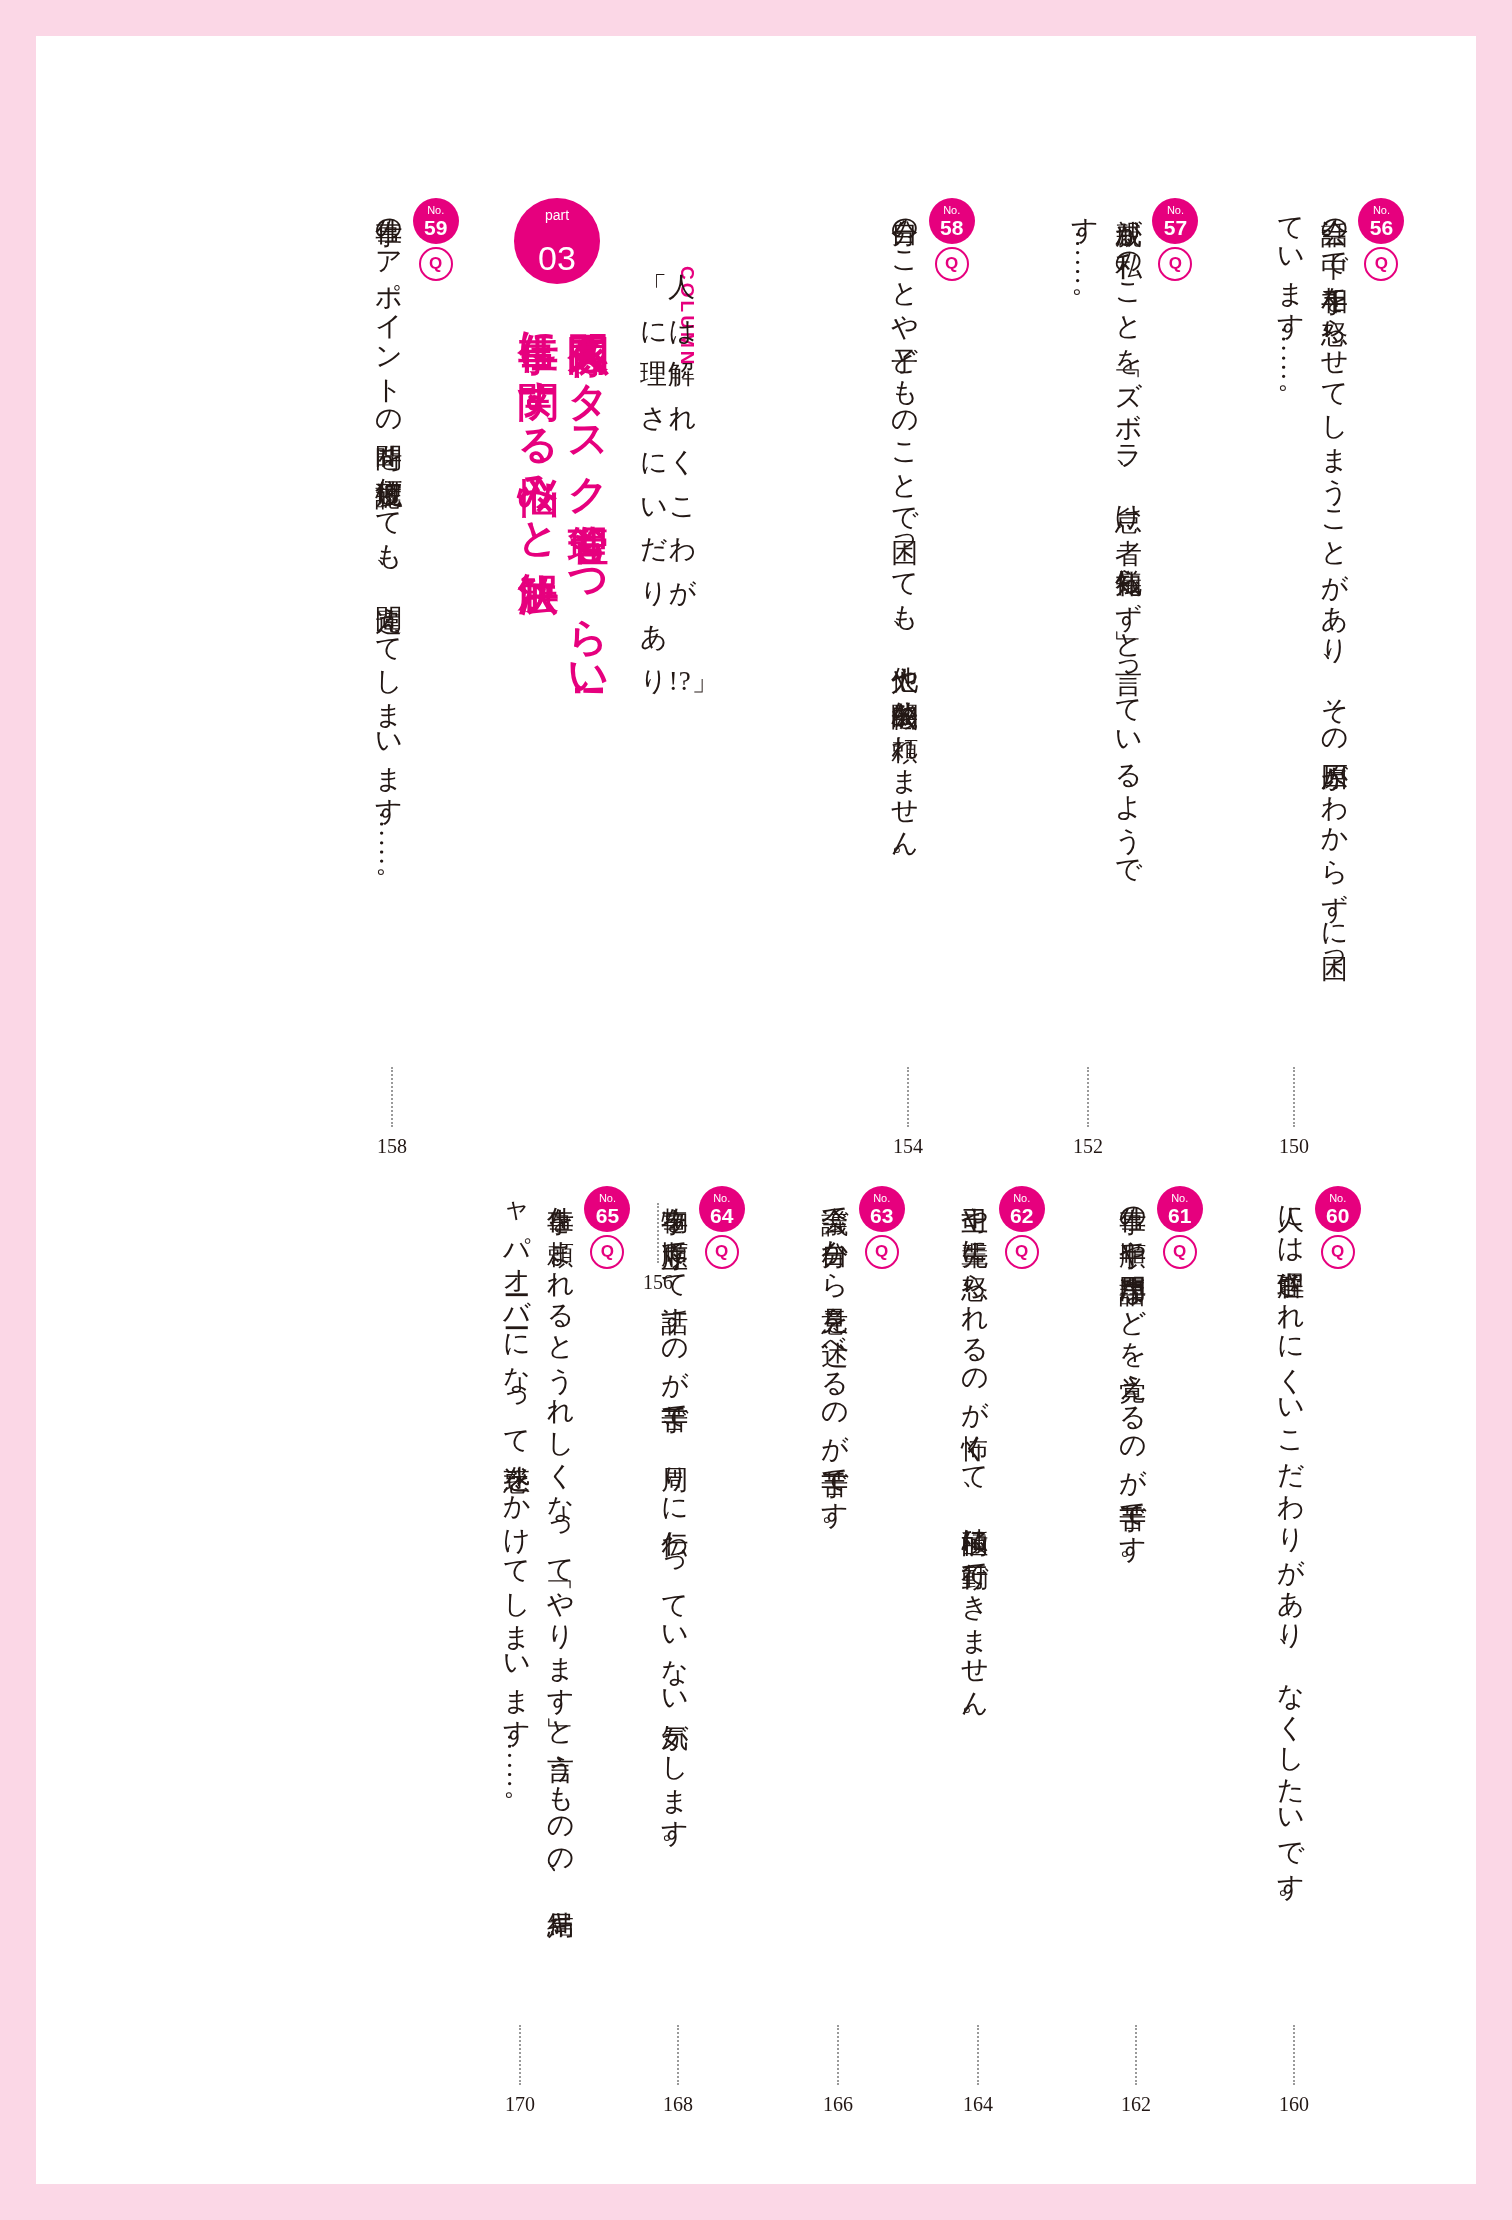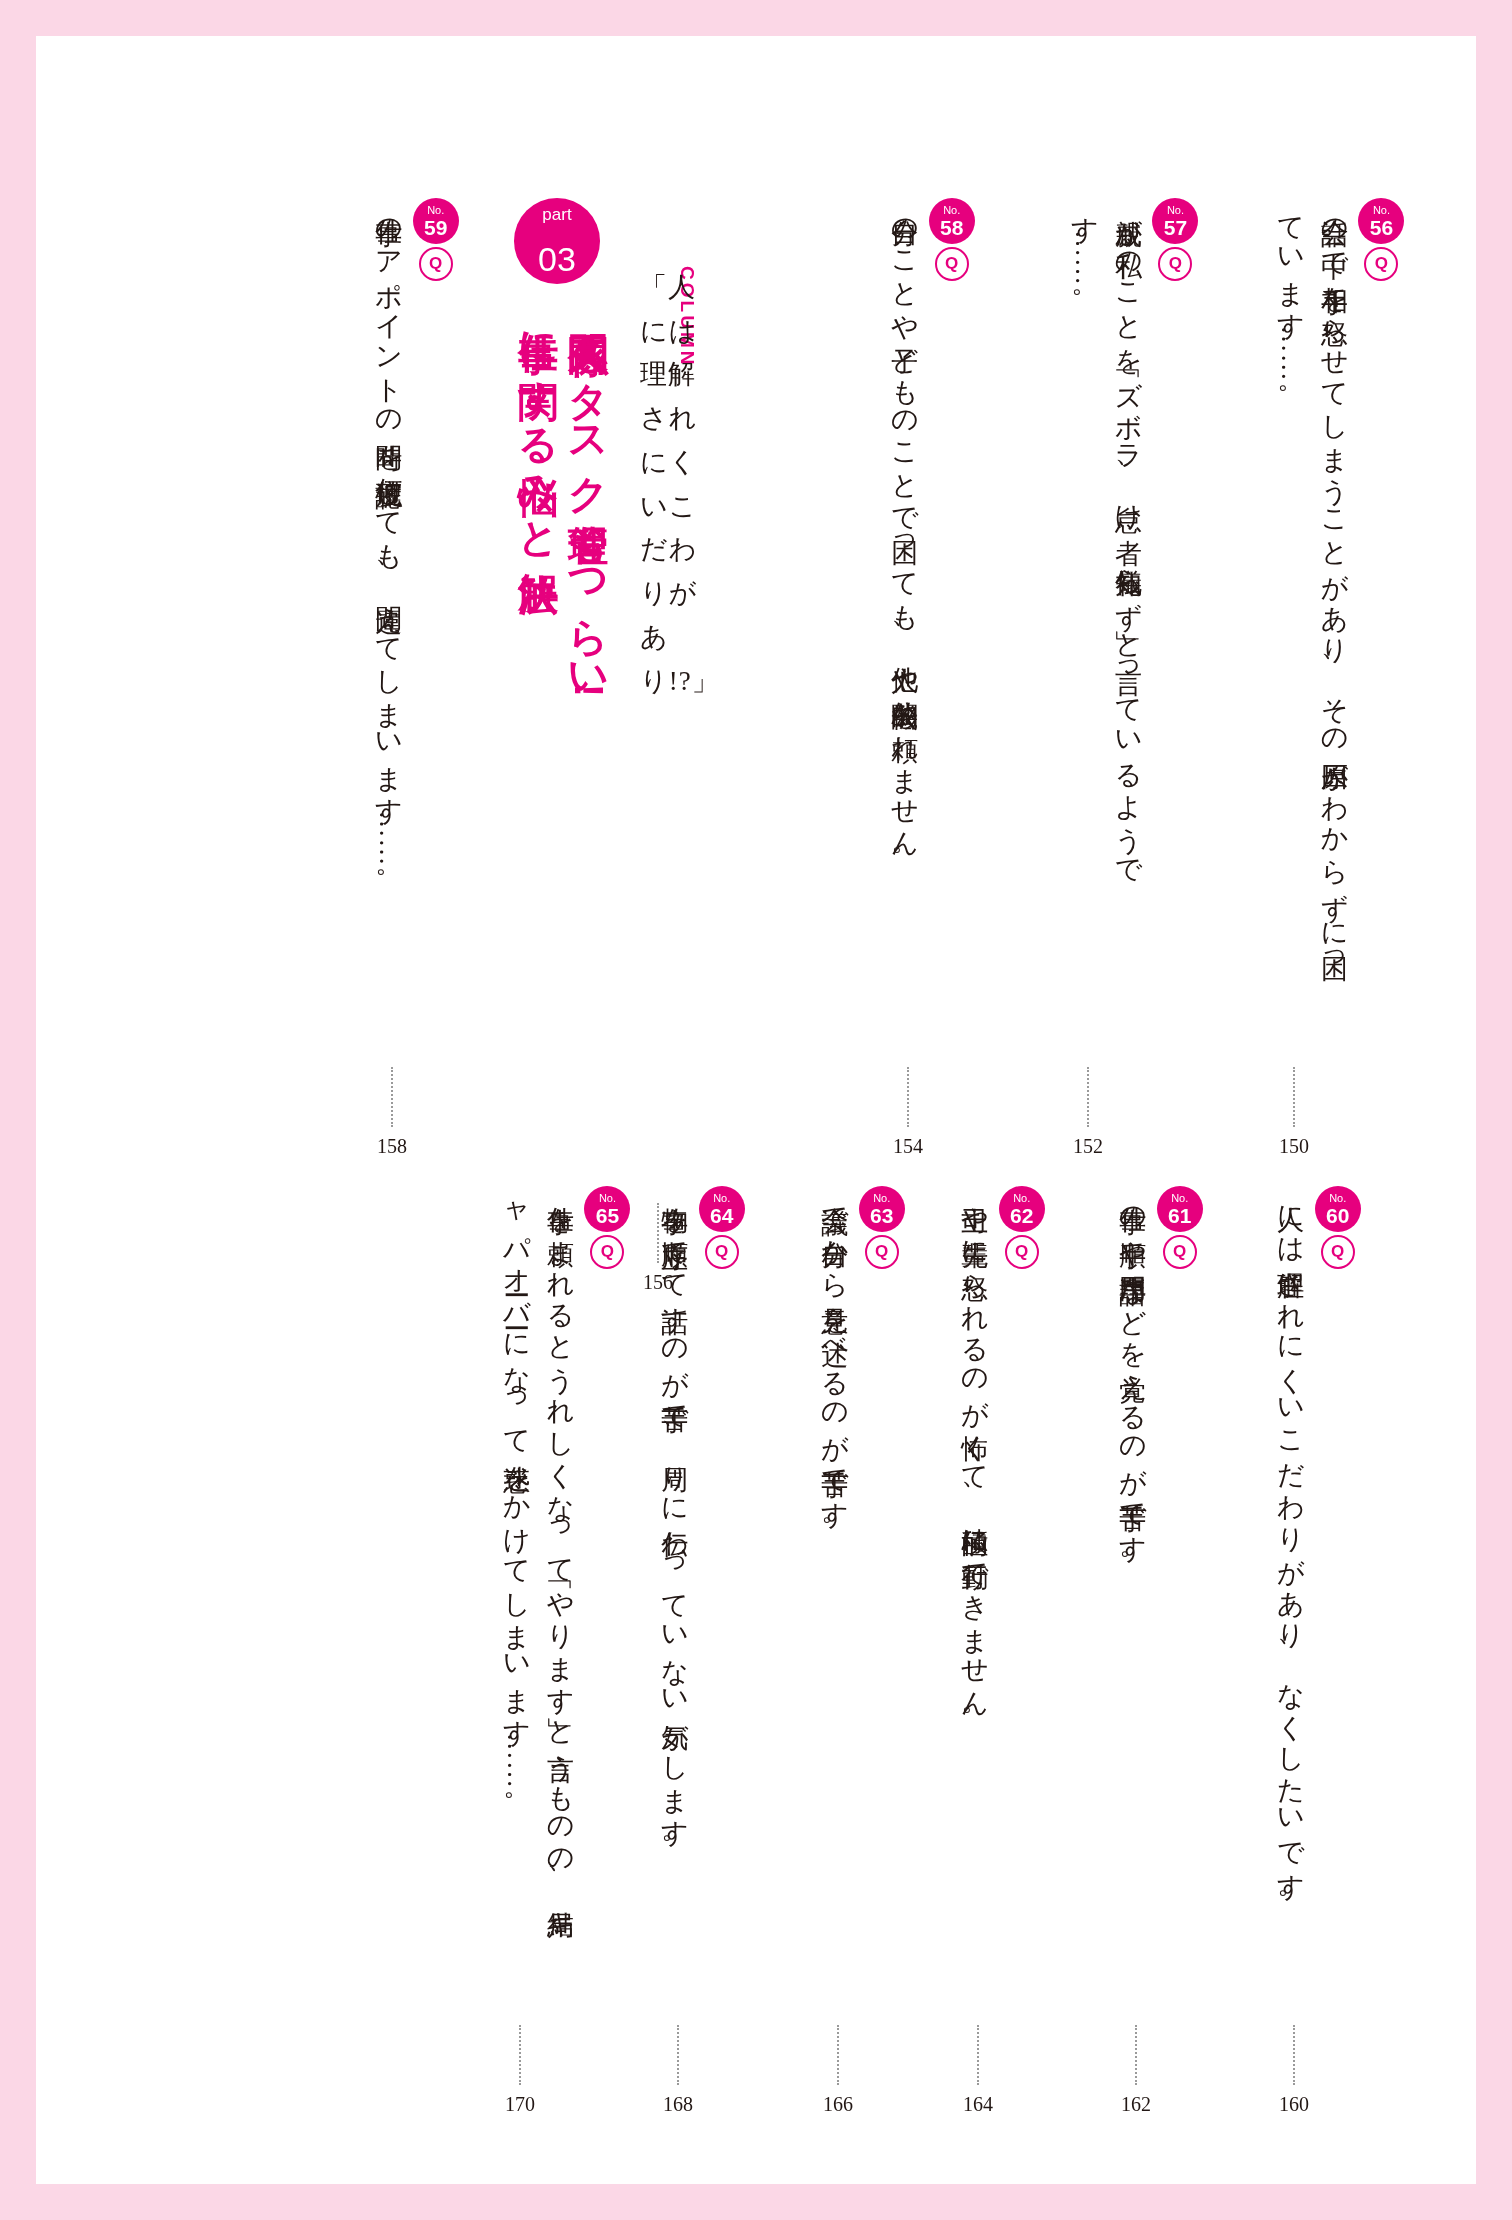--- a/index.html
+++ b/index.html
@@ -144,21 +144,21 @@
     color: #ffffff;
     display: flex;
     flex-direction: column;
     align-items: center;
     justify-content: center;
     line-height: 1;
     position: absolute;
     top: 0;
     left: 0;
   }
-  .part-badge .p-lbl { font-size: 17px; margin-bottom: 19px; }
+  .part-badge .p-lbl { font-size: 14px; margin-bottom: 19px; }
   .part-badge .p-num { font-size: 34px; font-weight: normal; }
 
   .part-title {
     position: absolute;
     top: 104px;
     left: -6px;
     writing-mode: vertical-rl;
     -webkit-writing-mode: vertical-rl;
     font-size: 40px;
     font-weight: bold;

